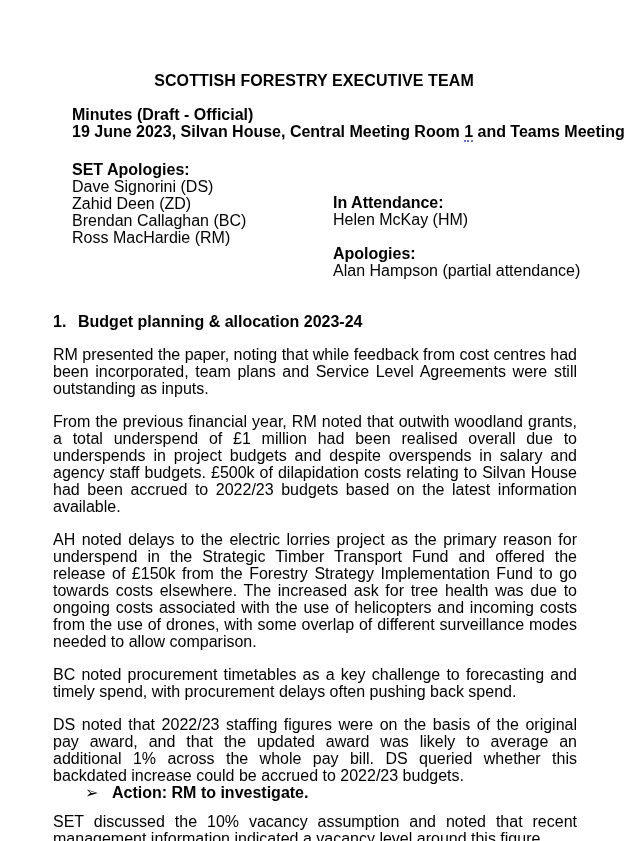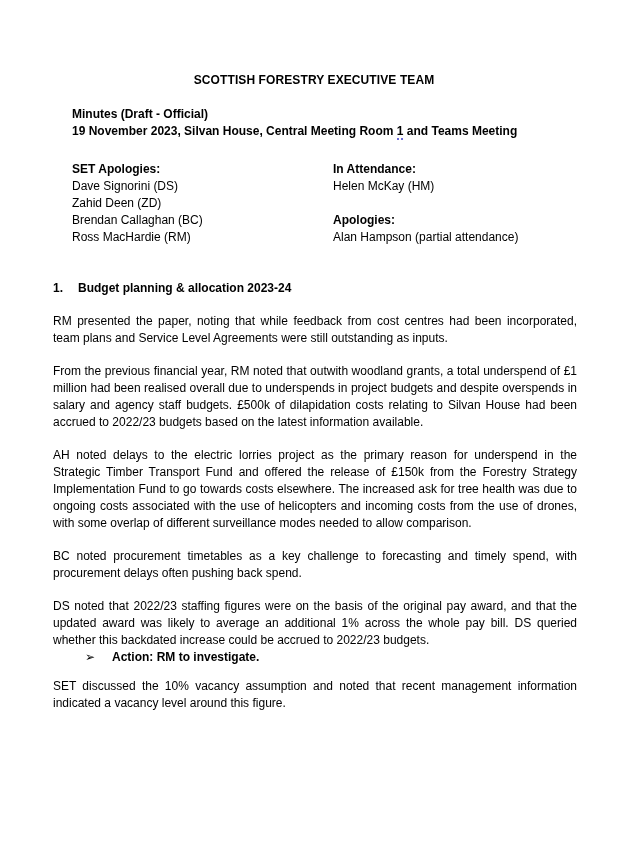--- a/index.html
+++ b/index.html
@@ -4,21 +4,21 @@
 <style>
   html, body { margin: 0; padding: 0; background: #ffffff; }
   .page {
     position: relative;
     width: 628px;
     height: 841px;
     box-sizing: border-box;
     background: #ffffff;
     color: #000000;
     font-family: "Liberation Sans", "DejaVu Sans", sans-serif;
-    font-size: 12px;
+    font-size: 16px;
     line-height: 17px;
     overflow: hidden;
     padding-top: 72px;
   }
   .doc-title {
     text-align: center;
     font-weight: bold;
     letter-spacing: 0.1px;
   }
   .header-block {
@@ -28,21 +28,21 @@
   .header-block .line { white-space: nowrap; }
   .grammar-mark {
     border-bottom: 2px dotted #6b6bd8;
     padding-bottom: 0px;
   }
   .attendance {
     display: flex;
     margin: 21px 0 0 72px;
   }
   .att-col-left { width: 261px; }
-  .att-col-right { flex: 1; }
+  .att-col-right { flex: 1; margin-top: 33px; }
   .att-heading { font-weight: bold; }
   .att-line { min-height: 17px; }
   .blank-line { height: 17px; }
   .section-heading {
     display: flex;
     margin: 34px 0 0 53px;
     font-weight: bold;
   }
   .section-number {
     display: inline-block;
@@ -68,21 +68,21 @@
 </style>
 </head>
 <body>
 
 <div class="page">
 
   <div class="doc-title">SCOTTISH FORESTRY EXECUTIVE TEAM</div>
 
   <div class="header-block">
     <div class="line">Minutes (Draft - Official)</div>
-    <div class="line"><span>19 November 2023, Silvan House, Central Meeting Room </span><span class="grammar-mark">1</span><span> and Teams Meeting</span></div>
+    <div class="line"><span>19 June 2023, Silvan House, Central Meeting Room </span><span class="grammar-mark">1</span><span> and Teams Meeting</span></div>
   </div>
 
   <div class="attendance">
     <div class="att-col-left">
       <div class="att-line att-heading">SET Apologies:</div>
       <div class="att-line">Dave Signorini (DS)</div>
       <div class="att-line">Zahid Deen (ZD)</div>
       <div class="att-line">Brendan Callaghan (BC)</div>
       <div class="att-line">Ross MacHardie (RM)</div>
     </div>

